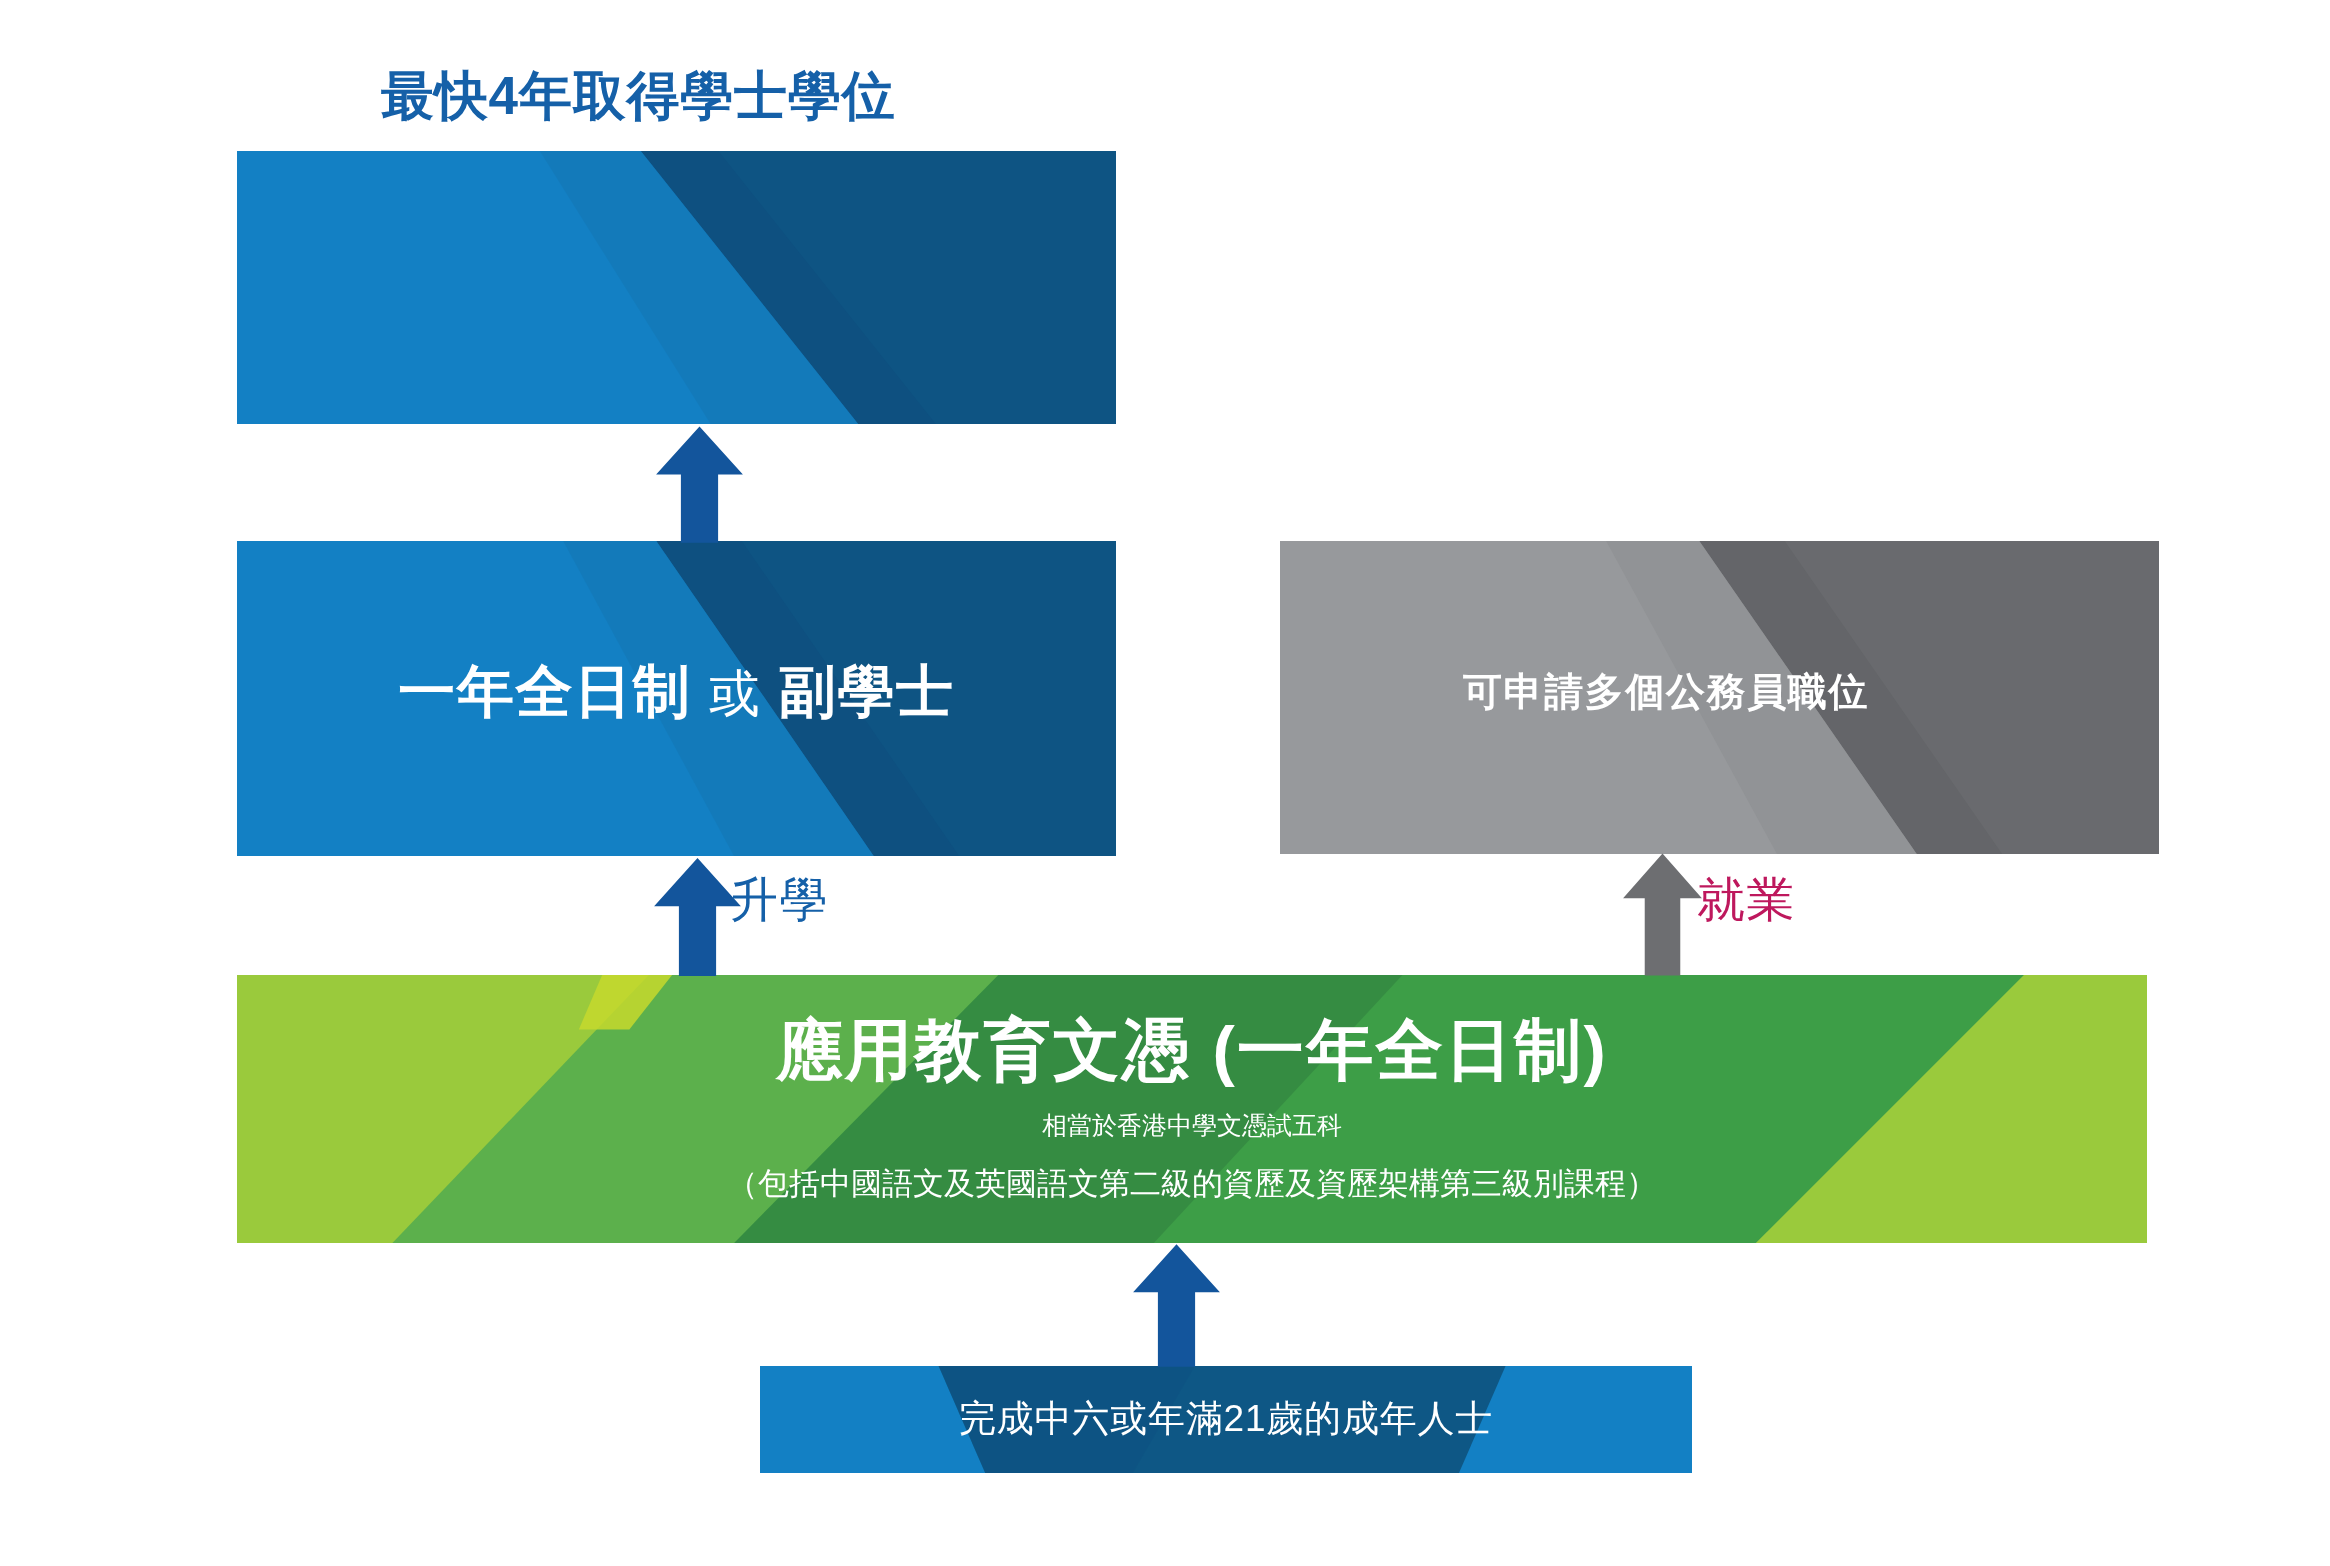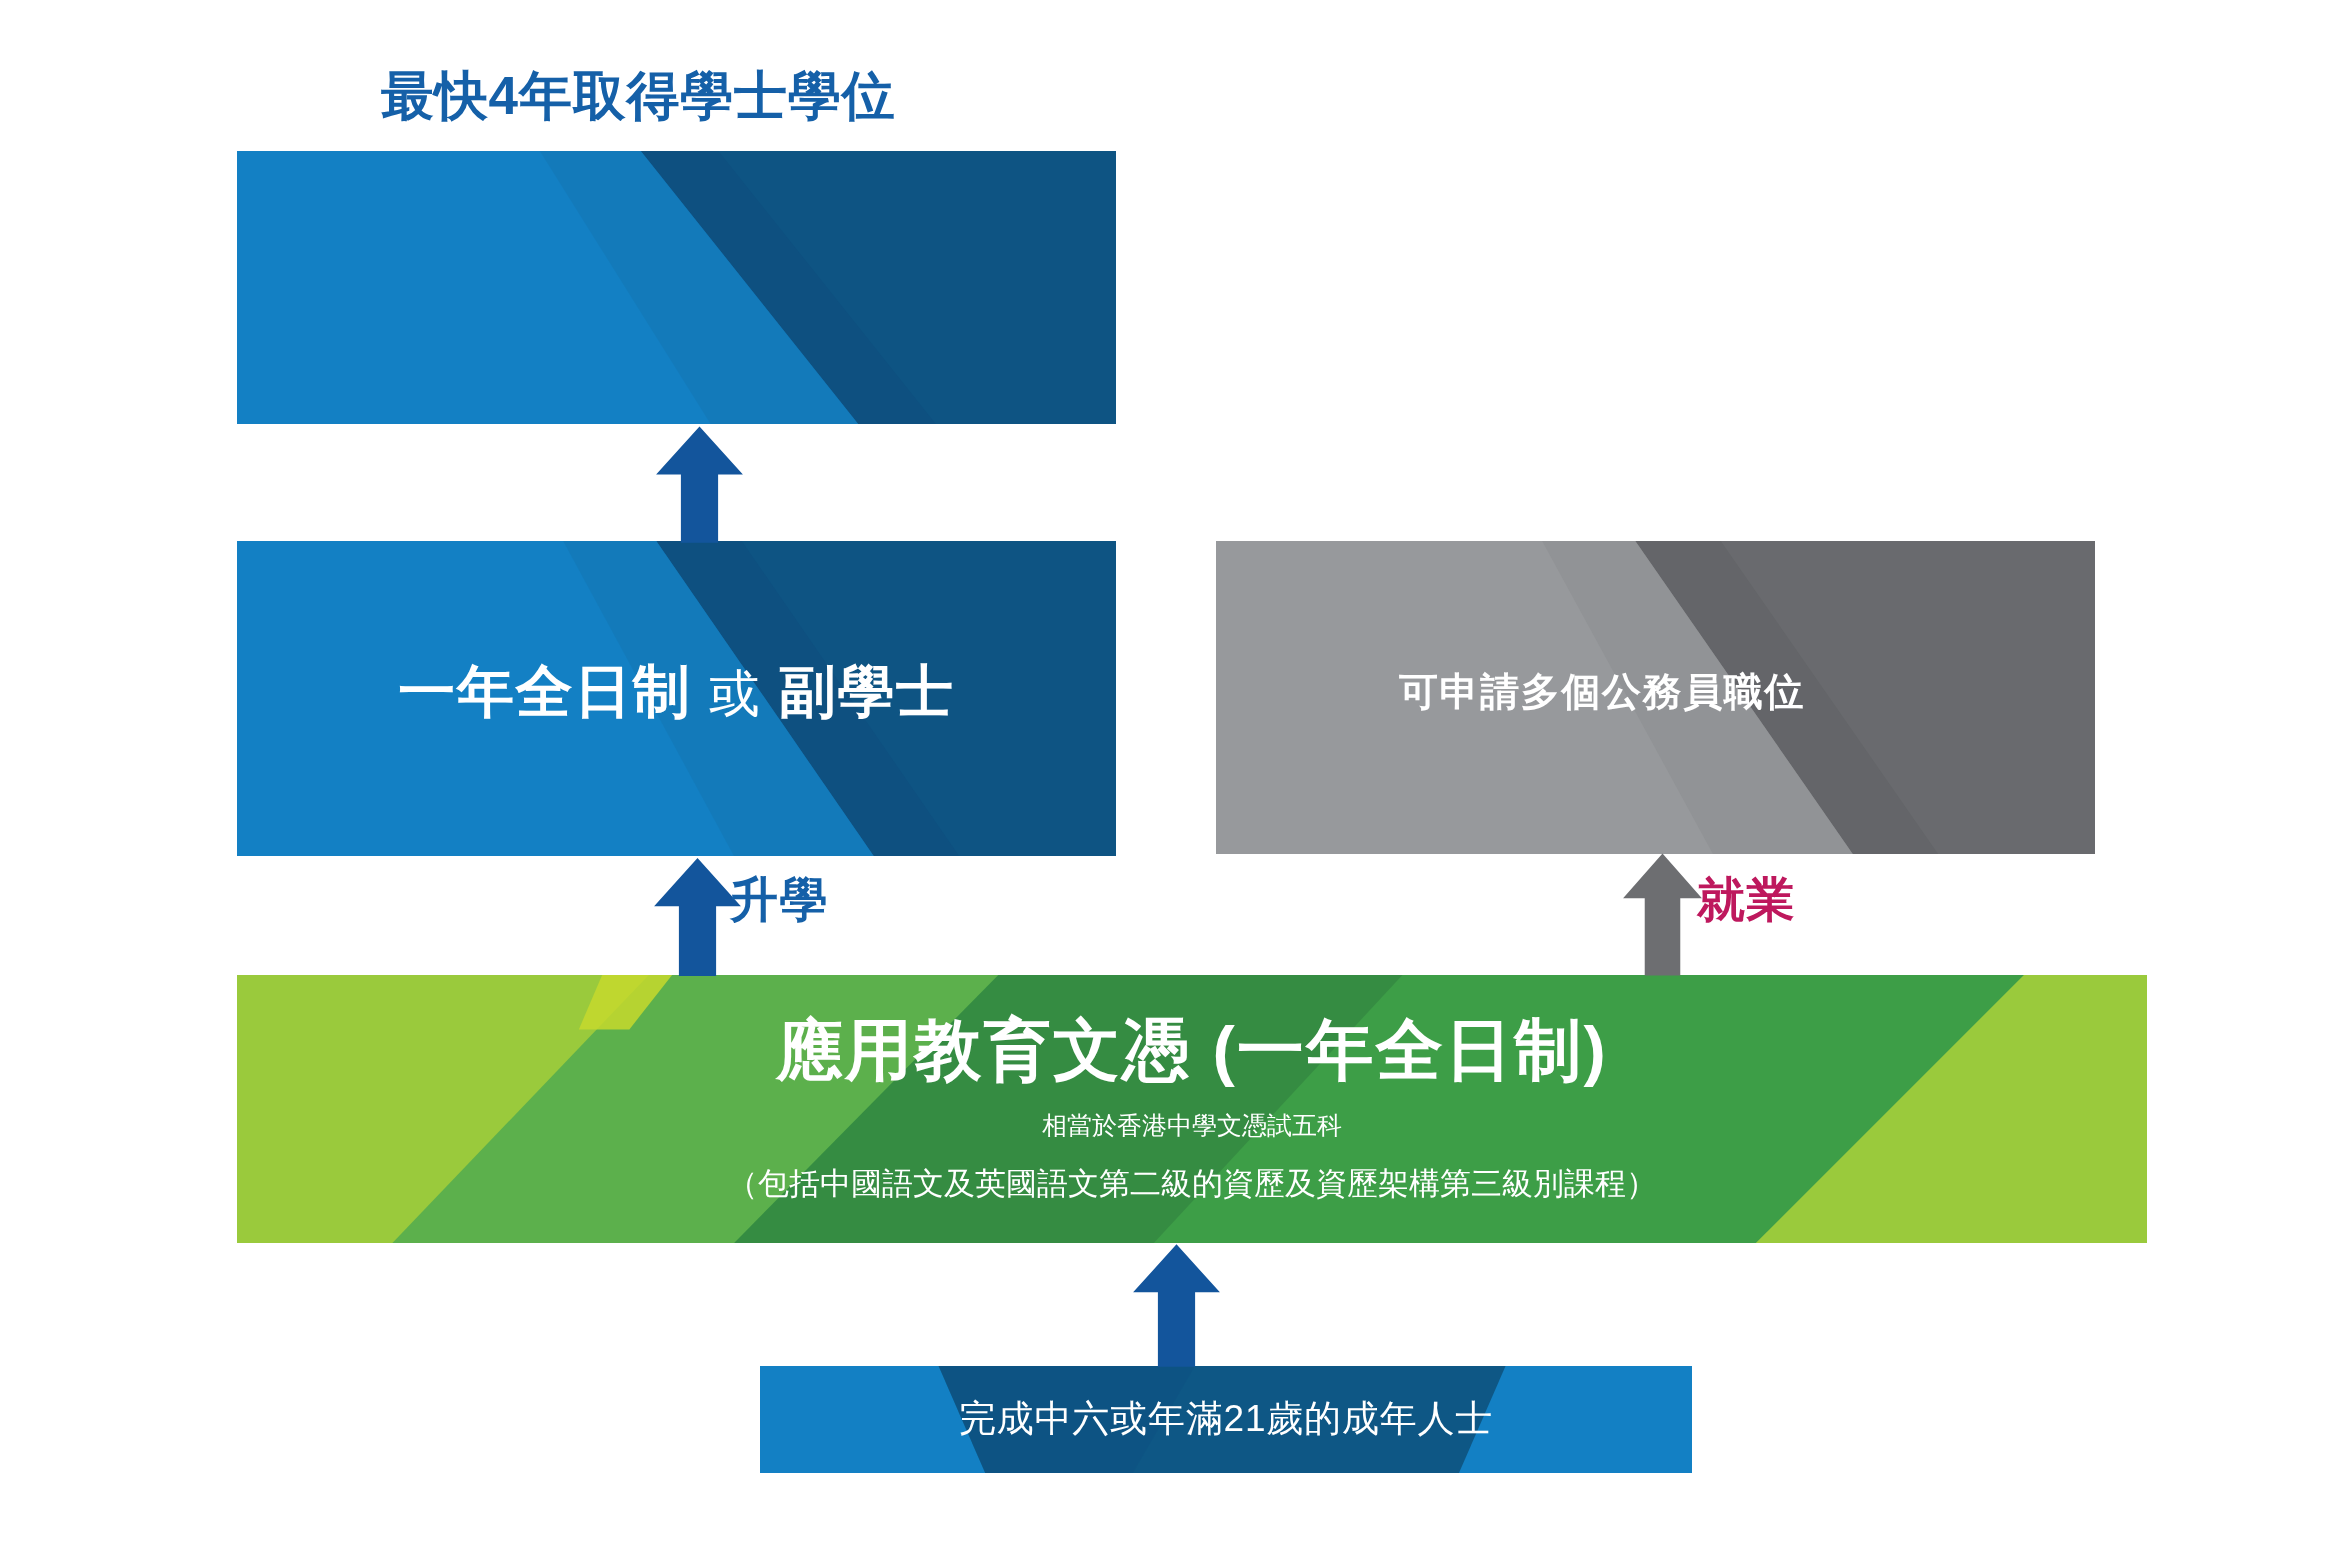--- a/index.html
+++ b/index.html
@@ -75,21 +75,21 @@
   #box-higherdip .label {
     top: 113px;
     font-size: 57px;
     letter-spacing: 1.6px;
   }
   #box-higherdip .label .strong { font-weight: bold; }
   #box-higherdip .label .weak { font-weight: normal; font-size: 51px; }
 
   
   #box-civil {
-    left: 1216px;
+    left: 1280px;
     top: 541px;
     width: 879px;
     height: 313px;
     background: #97999c;
   }
   #box-civil .label {
     top: 124px;
     font-size: 39px;
     font-weight: bold;
     letter-spacing: 1.6px;
@@ -146,21 +146,21 @@
   .arrow {
     position: absolute;
     z-index: 4;
   }
   .arrow svg { display: block; }
 
   
   .arrow-label {
     position: absolute;
     font-size: 48px;
-    font-weight: bold;
+    font-weight: normal;
     letter-spacing: 1.6px;
     white-space: nowrap;
     z-index: 6;
   }
   #label-sunxue { left: 730px; top: 868px; color: #1560a8; }
   #label-jiuye  { left: 1697px; top: 868px; color: #be185d; }
 </style>
 </head>
 <body>
 

